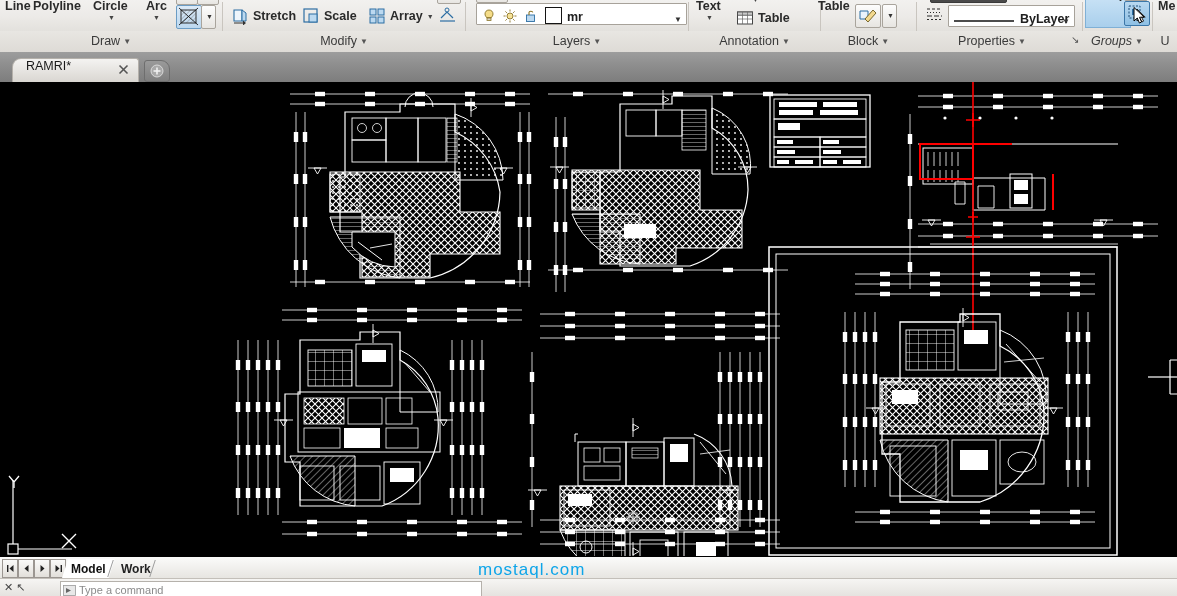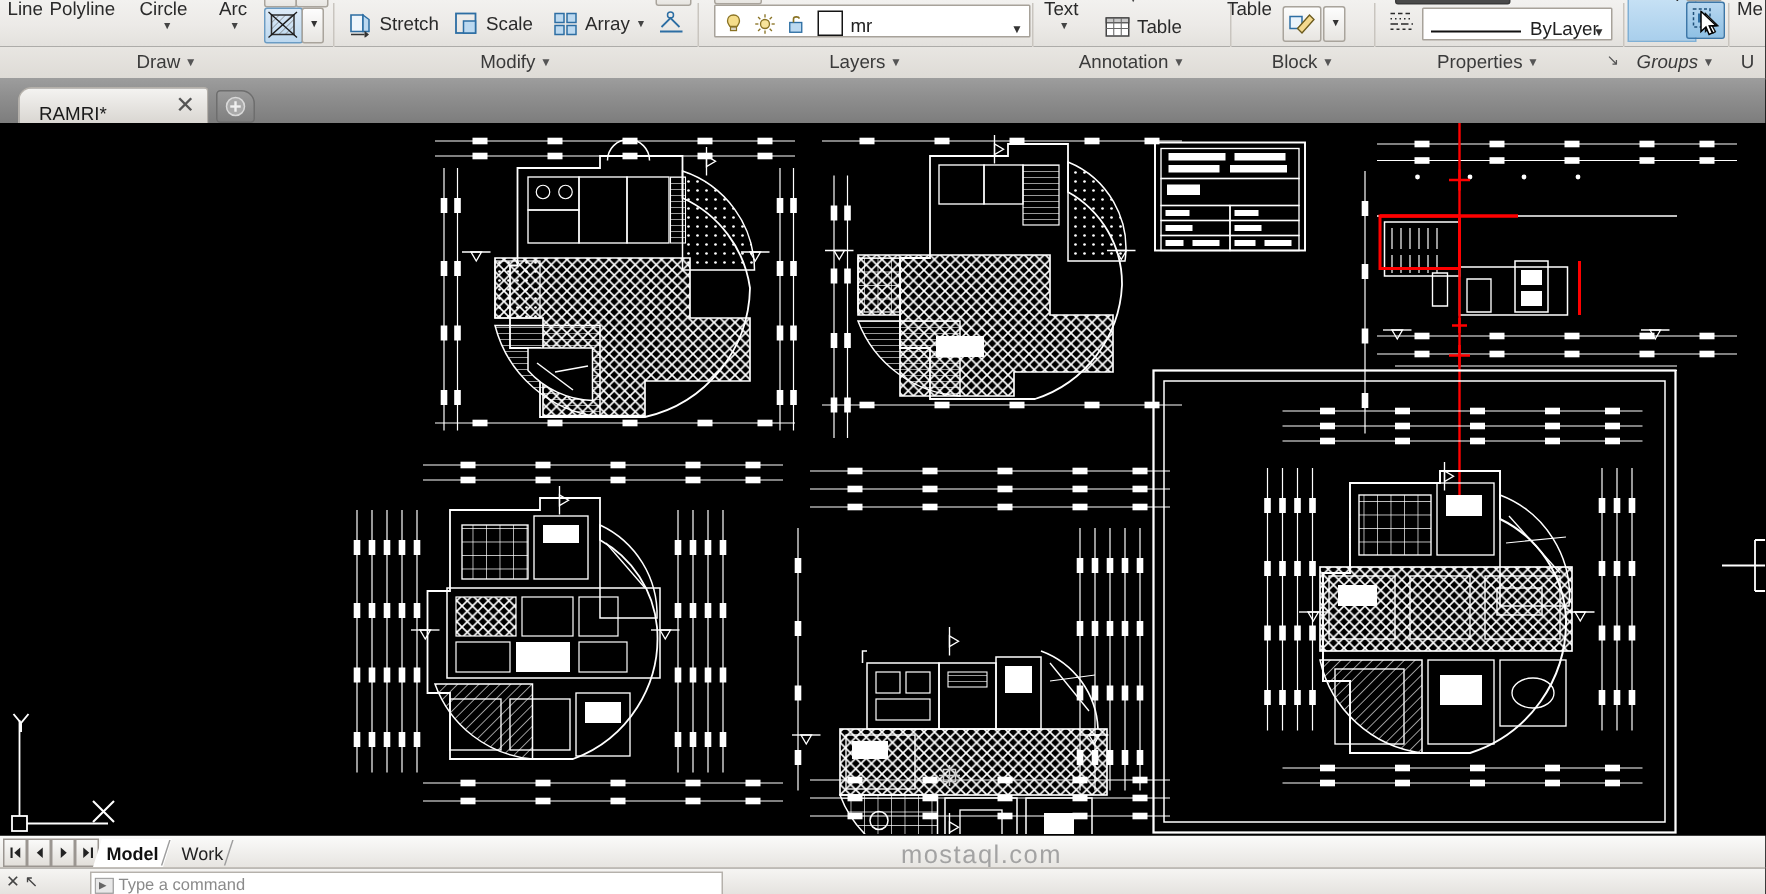--- a/index.html
+++ b/index.html
@@ -1,21 +1,21 @@
 <!DOCTYPE html>
 <html><head>
 <meta charset="utf-8">
 <style>
   html,body{margin:0;padding:0;background:#000;}
   body{width:1177px;height:596px;overflow:hidden;font-family:"Liberation Sans",sans-serif;}
   #app{position:relative;width:1177px;height:596px;overflow:hidden;}
 
   
   .ribbon{position:absolute;left:0;top:0;width:1177px;height:31px;
-    background:linear-gradient(#f2f1ef 0%,#eceae7 55%,#e3e1dd 100%);}
+    background:linear-gradient(#f2f1ef 0%,#eceae7 55%,#e3e1dd 100%);font-weight:bold;}
   .ribbon-labels{position:absolute;left:0;top:31px;width:1177px;height:21px;
     background:linear-gradient(#e8e6e2 0%,#dedbd6 100%);border-bottom:1px solid #b6b2ab;}
   .panel-sep{position:absolute;top:2px;width:1px;height:48px;background:#c9c5bf;}
   .plabel{position:absolute;top:31px;height:21px;line-height:21px;text-align:center;
     font-size:12.5px;color:#3a3a3a;white-space:nowrap;}
   .plabel .caret{font-size:8px;color:#555;margin-left:3px;vertical-align:1px;}
 
   .btn{position:absolute;font-size:12.5px;color:#2a2a2a;white-space:nowrap;
     display:flex;align-items:center;gap:4px;height:24px;}
   .btn-txt{line-height:1;}
@@ -36,40 +36,40 @@
   .combo .cval{font-size:12.5px;color:#202020;margin-left:5px;white-space:nowrap;}
   .combo .carr{position:absolute;right:4px;font-size:8px;color:#333;}
 
   
   .tabbar{position:absolute;left:0;top:52px;width:1177px;height:30px;
     background:linear-gradient(#9d9d9d 0%,#8f8f8f 40%,#7d7d7d 100%);}
   .doctab{position:absolute;left:12px;top:6px;height:24px;width:125px;
     background:linear-gradient(#f4f3f1,#d8d5d0);
     border-top-left-radius:9px;border-top-right-radius:3px;
     border:1px solid #b4b0aa;border-bottom:none;
-    display:flex;align-items:flex-end;}
+    display:flex;align-items:flex-start;}
   .doctab .tname{font-size:12.5px;color:#1a1a1a;margin-left:13px;}
   .tclose{position:absolute;right:9px;top:5px;width:11px;height:11px;}
   .newtab{position:absolute;left:144px;top:8px;width:24px;height:20px;
     background:linear-gradient(#9a9a9a,#7f7f7f);border:1px solid #6e6e6e;
     border-radius:3px 9px 3px 3px;display:flex;align-items:center;justify-content:center;}
 
   
   .canvas{position:absolute;left:0;top:82px;width:1177px;height:474px;background:#000;overflow:hidden;}
 
   
   .modelbar{position:absolute;left:0;top:556px;width:1177px;height:22px;
     background:linear-gradient(#fbfbfa,#e6e4e0);border-top:1px solid #000;}
   .navbtns{position:absolute;left:2px;top:2px;display:flex;gap:0px;}
   .navbtn{width:14px;height:17px;border:1px solid #9b9691;background:linear-gradient(#fafaf9,#e2dfda);
     display:flex;align-items:center;justify-content:center;}
   .mtab{position:absolute;top:2px;height:19px;font-size:12px;display:flex;align-items:center;padding:0 9px;}
   .mtab.active{background:#fff;color:#111;font-weight:bold;
     clip-path:polygon(6px 0,100% 0,calc(100% - 6px) 100%,0 100%);}
-  .mtab.idle{color:#222;}
+  .mtab.idle{color:#222;font-weight:bold;}
   .mtabsep{position:absolute;top:3px;width:1px;height:17px;background:#9d9d9d;transform:skewX(-18deg);}
 
   .cmdbar{position:absolute;left:0;top:578px;width:1177px;height:18px;
     background:linear-gradient(#f6f5f3,#e4e2de);border-top:1px solid #c3bfb9;}
   .cmdicons{position:absolute;left:4px;top:2px;display:flex;align-items:center;gap:6px;}
   .cmdinput{position:absolute;left:60px;top:2px;width:420px;height:14px;
     background:#fff;border:1px solid #b5b1ab;display:flex;align-items:flex-end;}
   .cmdph{font-size:11px;color:#8a8a8a;margin-left:18px;}
 </style>
 </head>
@@ -652,22 +652,22 @@
     <div class="mtab active" style="left:62px;">
       <span>Model</span>
     </div>
     <div class="mtabsep" style="left:110px;"></div>
     <div class="mtab idle" style="left:112px;">
       <span>Work</span>
     </div>
     <div class="mtabsep" style="left:152px;"></div>
   </div>
 
-  <div style="position:absolute;left:478px;top:560px;width:230px;text-align:right;
-              color:#a3a3a3;font-size:17px;letter-spacing:1px;pointer-events:none;">mostaql.com</div>
+  <div style="position:absolute;left:478px;top:560px;width:230px;text-align:left;
+              color:#0ea5e9;font-size:17px;letter-spacing:1px;pointer-events:none;">mostaql.com</div>
 
   <div class="cmdbar">
     <div class="cmdicons">
       <span style="font-size:11px;color:#444;">✕ ↖</span>
     </div>
     <div class="cmdinput">
       <svg style="position:absolute;left:2px;" width="13" height="11" viewBox="0 0 13 11">
         <rect x="0.5" y="0.5" width="12" height="10" fill="#e8e8e8" stroke="#999" stroke-width="0.8"></rect>
         <path d="M3 3 L8 5.5 L3 8 Z" fill="#666"></path>
       </svg>

